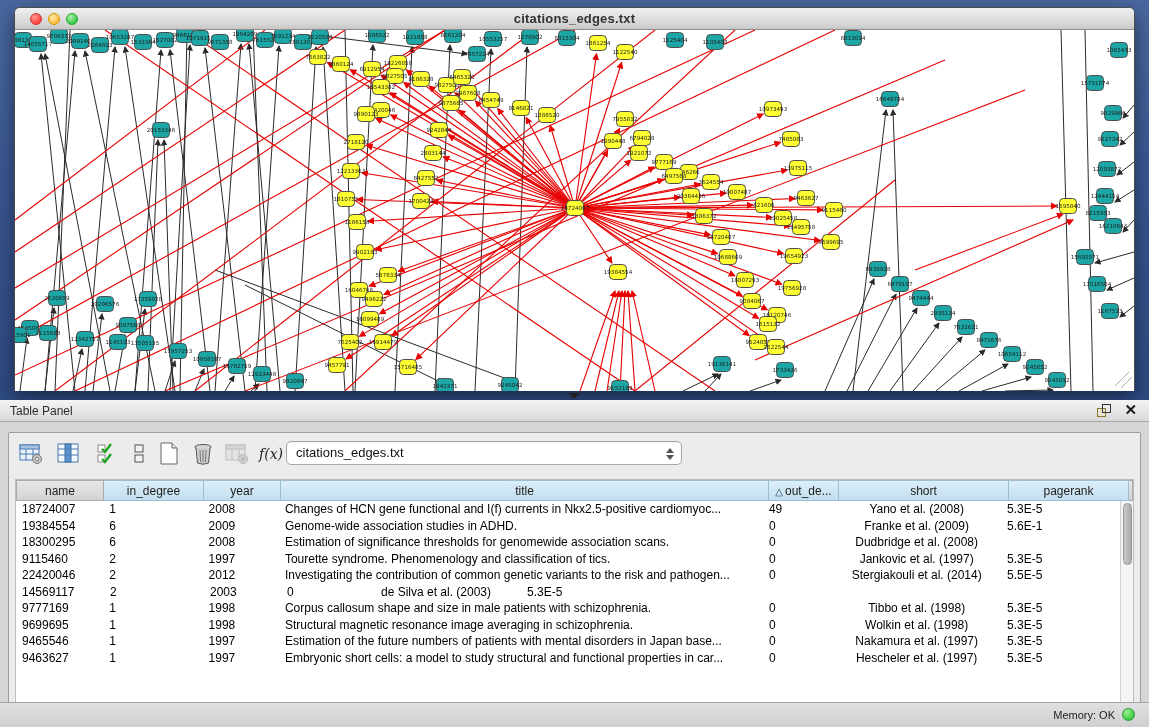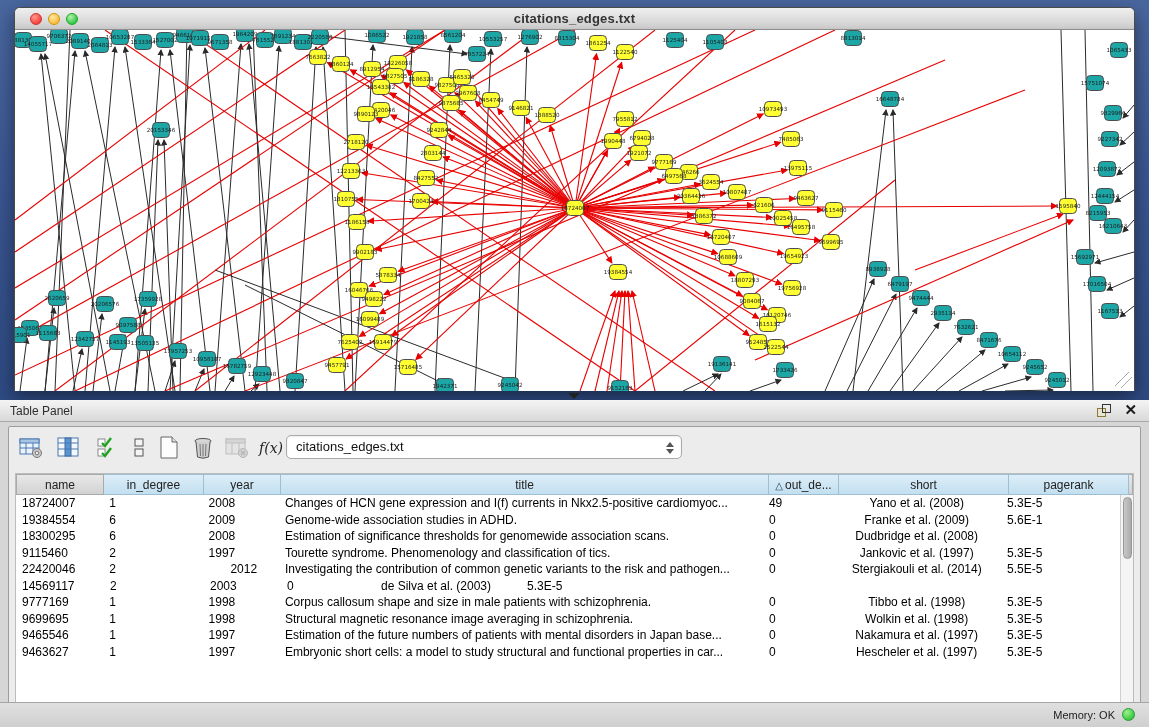--- a/index.html
+++ b/index.html
@@ -37,21 +37,21 @@
     background:#d6d6d6; }
   .panel-header { position:relative; height:22px;
     background:linear-gradient(180deg,#f4f4f4,#d9d9d9);
     border-bottom:1px solid #a8a8a8; }
   .panel-header .ph-title { position:absolute; left:10px; top:4px; font-size:12px; color:#2e2e2e; }
   .float-icon { position:absolute; right:38px; top:4px; width:14px; height:13px; cursor:pointer; }
   .float-icon .sq1 { position:absolute; left:0; bottom:0; width:9px; height:9px; border:1px solid #8a7a35; background:#e8e4d2; }
   .float-icon .sq2 { position:absolute; right:0; top:0; width:9px; height:9px; border:1px solid #333; background:transparent; }
   .close-icon { position:absolute; right:12px; top:1px; font-size:15px; font-weight:bold; color:#1b1b1b; cursor:pointer; }
 
-  .panel-body { position:absolute; left:8px; top:26px; width:1133px; height:296px;
+  .panel-body { position:absolute; left:8px; top:32px; width:1133px; height:296px;
     background:#ececec; border:1px solid #9d9d9d; border-radius:2px; }
 
   .toolbar { position:relative; height:42px; }
   .tb-icon { position:absolute; top:8px; width:28px; height:26px; display:flex;
     align-items:center; justify-content:center; cursor:pointer; }
   .fx { font-family:"DejaVu Serif", serif; font-style:italic; font-size:14px; color:#222; }
   .disabled { opacity:.45; }
   .combo { position:absolute; left:277px; top:8px; width:396px; height:24px;
     background:#fff; border:1px solid #a9a9a9; border-radius:5px;
     box-shadow:inset 0 1px 2px rgba(0,0,0,.08); font-size:13px; color:#111;
@@ -910,21 +910,21 @@
           <div class="th" style="width: 70px;"><span class="sort">△</span>out_de...</div>
           <div class="th" style="width: 170px;">short</div>
           <div class="th" style="width: 120px;">pagerank</div>
           <div class="hdr-filler"></div>
         </div>
       <div class="tbody" id="tbody">
           <div class="tr">
             <div class="td" style="width: 88px;">18724007</div>
             <div class="td" style="width: 100px;">1</div>
             <div class="td" style="width: 77px;">2008</div>
-            <div class="td" style="width: 488px;">Changes of HCN gene expression and I(f) currents in Nkx2.5-positive cardiomyoc...</div>
+            <div class="td" style="width: 488px;">Changes of HCN gene functional and I(f) currents in Nkx2.5-positive cardiomyoc...</div>
             <div class="td" style="width: 70px;">49</div>
             <div class="td center" style="width: 170px;">Yano et al. (2008)</div>
             <div class="td" style="width: 120px;">5.3E-5</div>
           </div>
           <div class="tr">
             <div class="td" style="width: 88px;">19384554</div>
             <div class="td" style="width: 100px;">6</div>
             <div class="td" style="width: 77px;">2009</div>
             <div class="td" style="width: 488px;">Genome-wide association studies in ADHD.</div>
             <div class="td" style="width: 70px;">0</div>
@@ -945,21 +945,21 @@
             <div class="td" style="width: 100px;">2</div>
             <div class="td" style="width: 77px;">1997</div>
             <div class="td" style="width: 488px;">Tourette syndrome. Phenomenology and classification of tics.</div>
             <div class="td" style="width: 70px;">0</div>
             <div class="td center" style="width: 170px;">Jankovic et al. (1997)</div>
             <div class="td" style="width: 120px;">5.3E-5</div>
           </div>
           <div class="tr">
             <div class="td" style="width: 88px;">22420046</div>
             <div class="td" style="width: 100px;">2</div>
-            <div class="td" style="width: 77px; text-align: center;">2012</div>
+            <div class="td" style="width: 77px;">2012</div>
             <div class="td" style="width: 488px;">Investigating the contribution of common genetic variants to the risk and pathogen...</div>
             <div class="td" style="width: 70px;">0</div>
             <div class="td center" style="width: 170px;">Stergiakouli et al. (2014)</div>
             <div class="td" style="width: 120px;">5.5E-5</div>
           </div>
           <div class="tr">
             <div class="td" style="width: 88px;">14569117</div>
             <div class="td" style="width: 100px;">2</div>
             <div class="td" style="width: 77px;">2003</div>
             <div class="td" style="width: 70px;">0</div>

